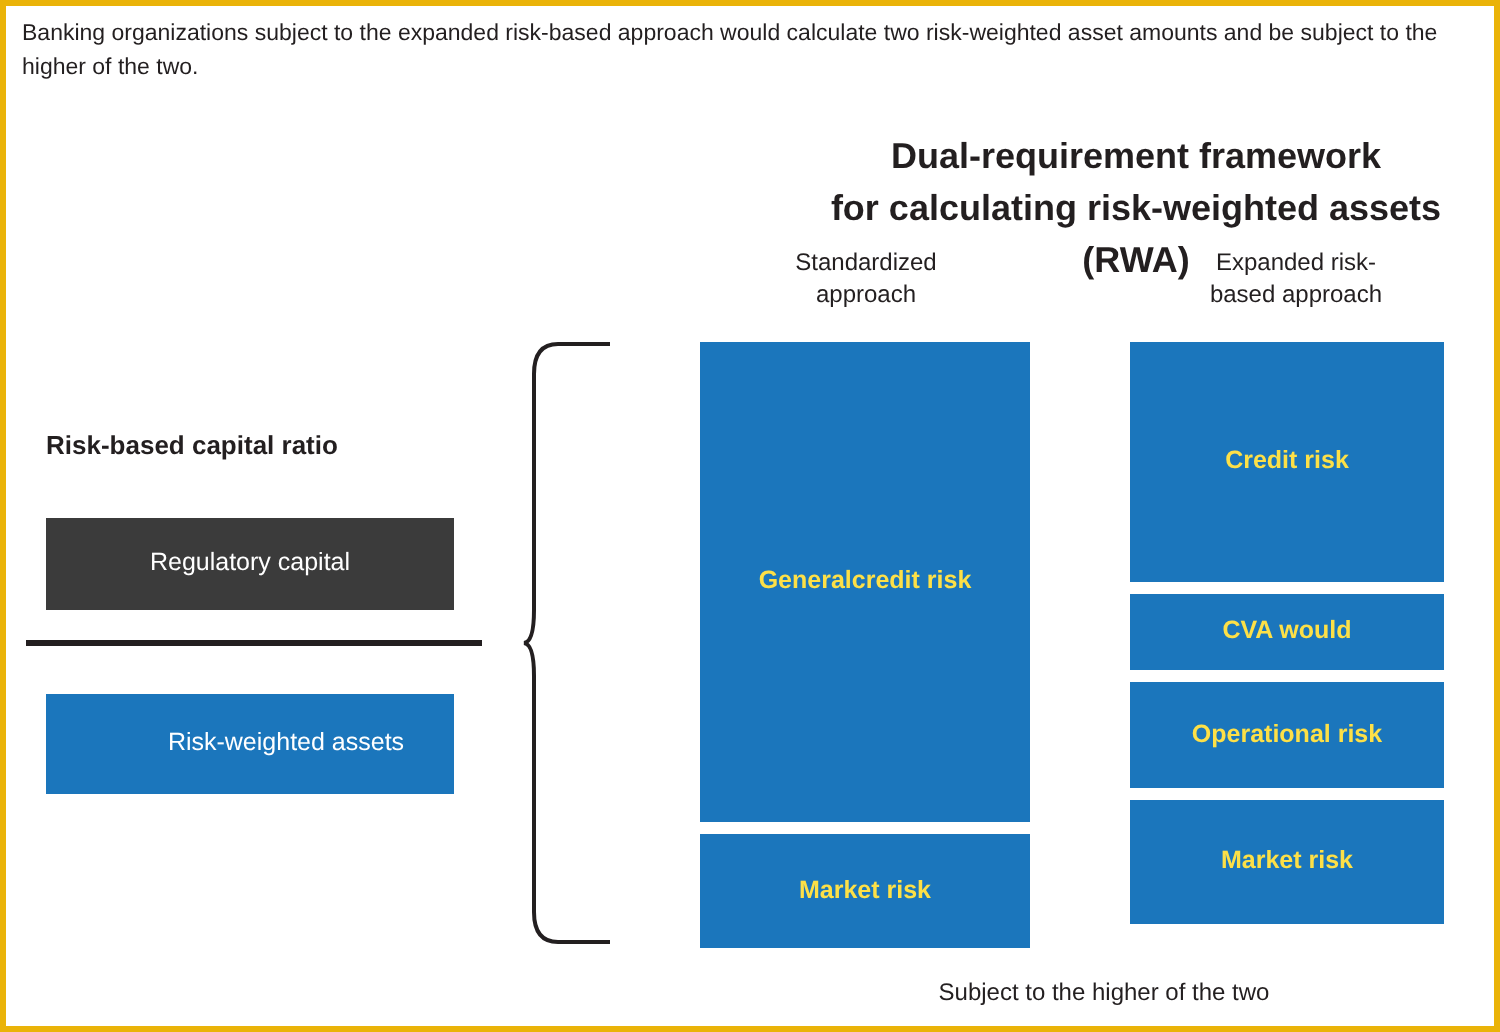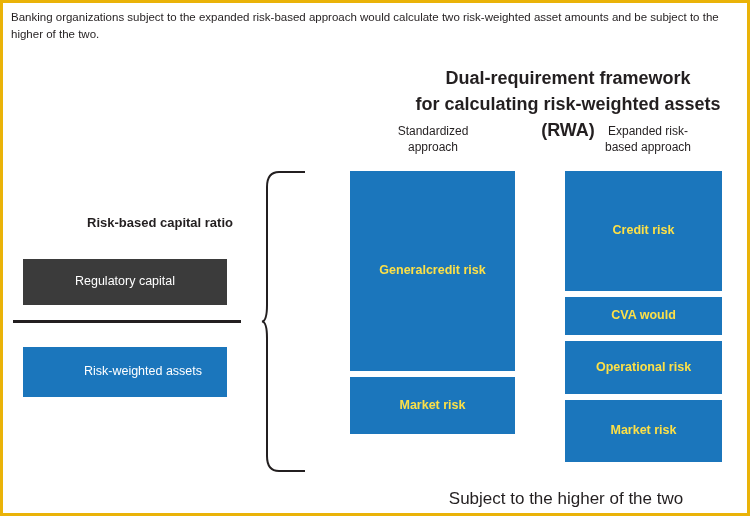--- a/index.html
+++ b/index.html
@@ -57,21 +57,21 @@
     left: 560px;
     top: 120px;
     width: 170px;
   }
   
   .ratio-title {
     position: absolute;
     left: 20px;
     top: 212px;
     width: 210px;
-    text-align: right;
+    text-align: left;
     font-size: 13px;
     font-weight: bold;
     color: #231f20;
   }
   .box {
     position: absolute;
     box-sizing: border-box;
     display: flex;
     align-items: center;
     justify-content: center;
@@ -142,25 +142,25 @@
     justify-content: center;
     text-align: center;
     line-height: 1.25;
     margin-bottom: 6px;
   }
   .stack-box:last-child {
     margin-bottom: 0;
   }
   .footer-note {
     position: absolute;
-    left: 398px;
+    left: 384px;
     top: 486px;
     width: 330px;
     text-align: center;
-    font-size: 17px;
+    font-size: 12px;
     color: #231f20;
   }
 </style>
 </head>
 <body>
 
 <div id="page">
 
   <div class="intro">Banking organizations subject to the expanded risk-based approach would calculate two risk-weighted asset amounts and be subject to the higher of the two.</div>
 
@@ -185,21 +185,21 @@
 
   <div class="divider-line"></div>
 
   <div class="box blue" id="rwa-left">Risk-weighted assets</div>
 
   <svg class="brace" viewBox="0 0 44 305" preserveAspectRatio="none">
     <path d="M44 3 L18 3 Q6 3 6 18 L6 136 Q6 152 1 152.5 Q6 153 6 169 L6 287 Q6 302 18 302 L44 302" fill="none" stroke="#231f20" stroke-width="2"></path>
   </svg>
 
   <div id="col-standardized">
-      <div class="stack-box" style="height: 200px; align-items: center;">
+      <div class="stack-box" style="height: 240px; align-items: center;">
         <span>General</span>
         <br>
         <span>credit risk</span>
       </div>
       <div class="stack-box" style="height: 57px;">
         <span>Market risk</span>
       </div>
     </div>
   <div id="col-expanded">
       <div class="stack-box" style="height: 120px;">

